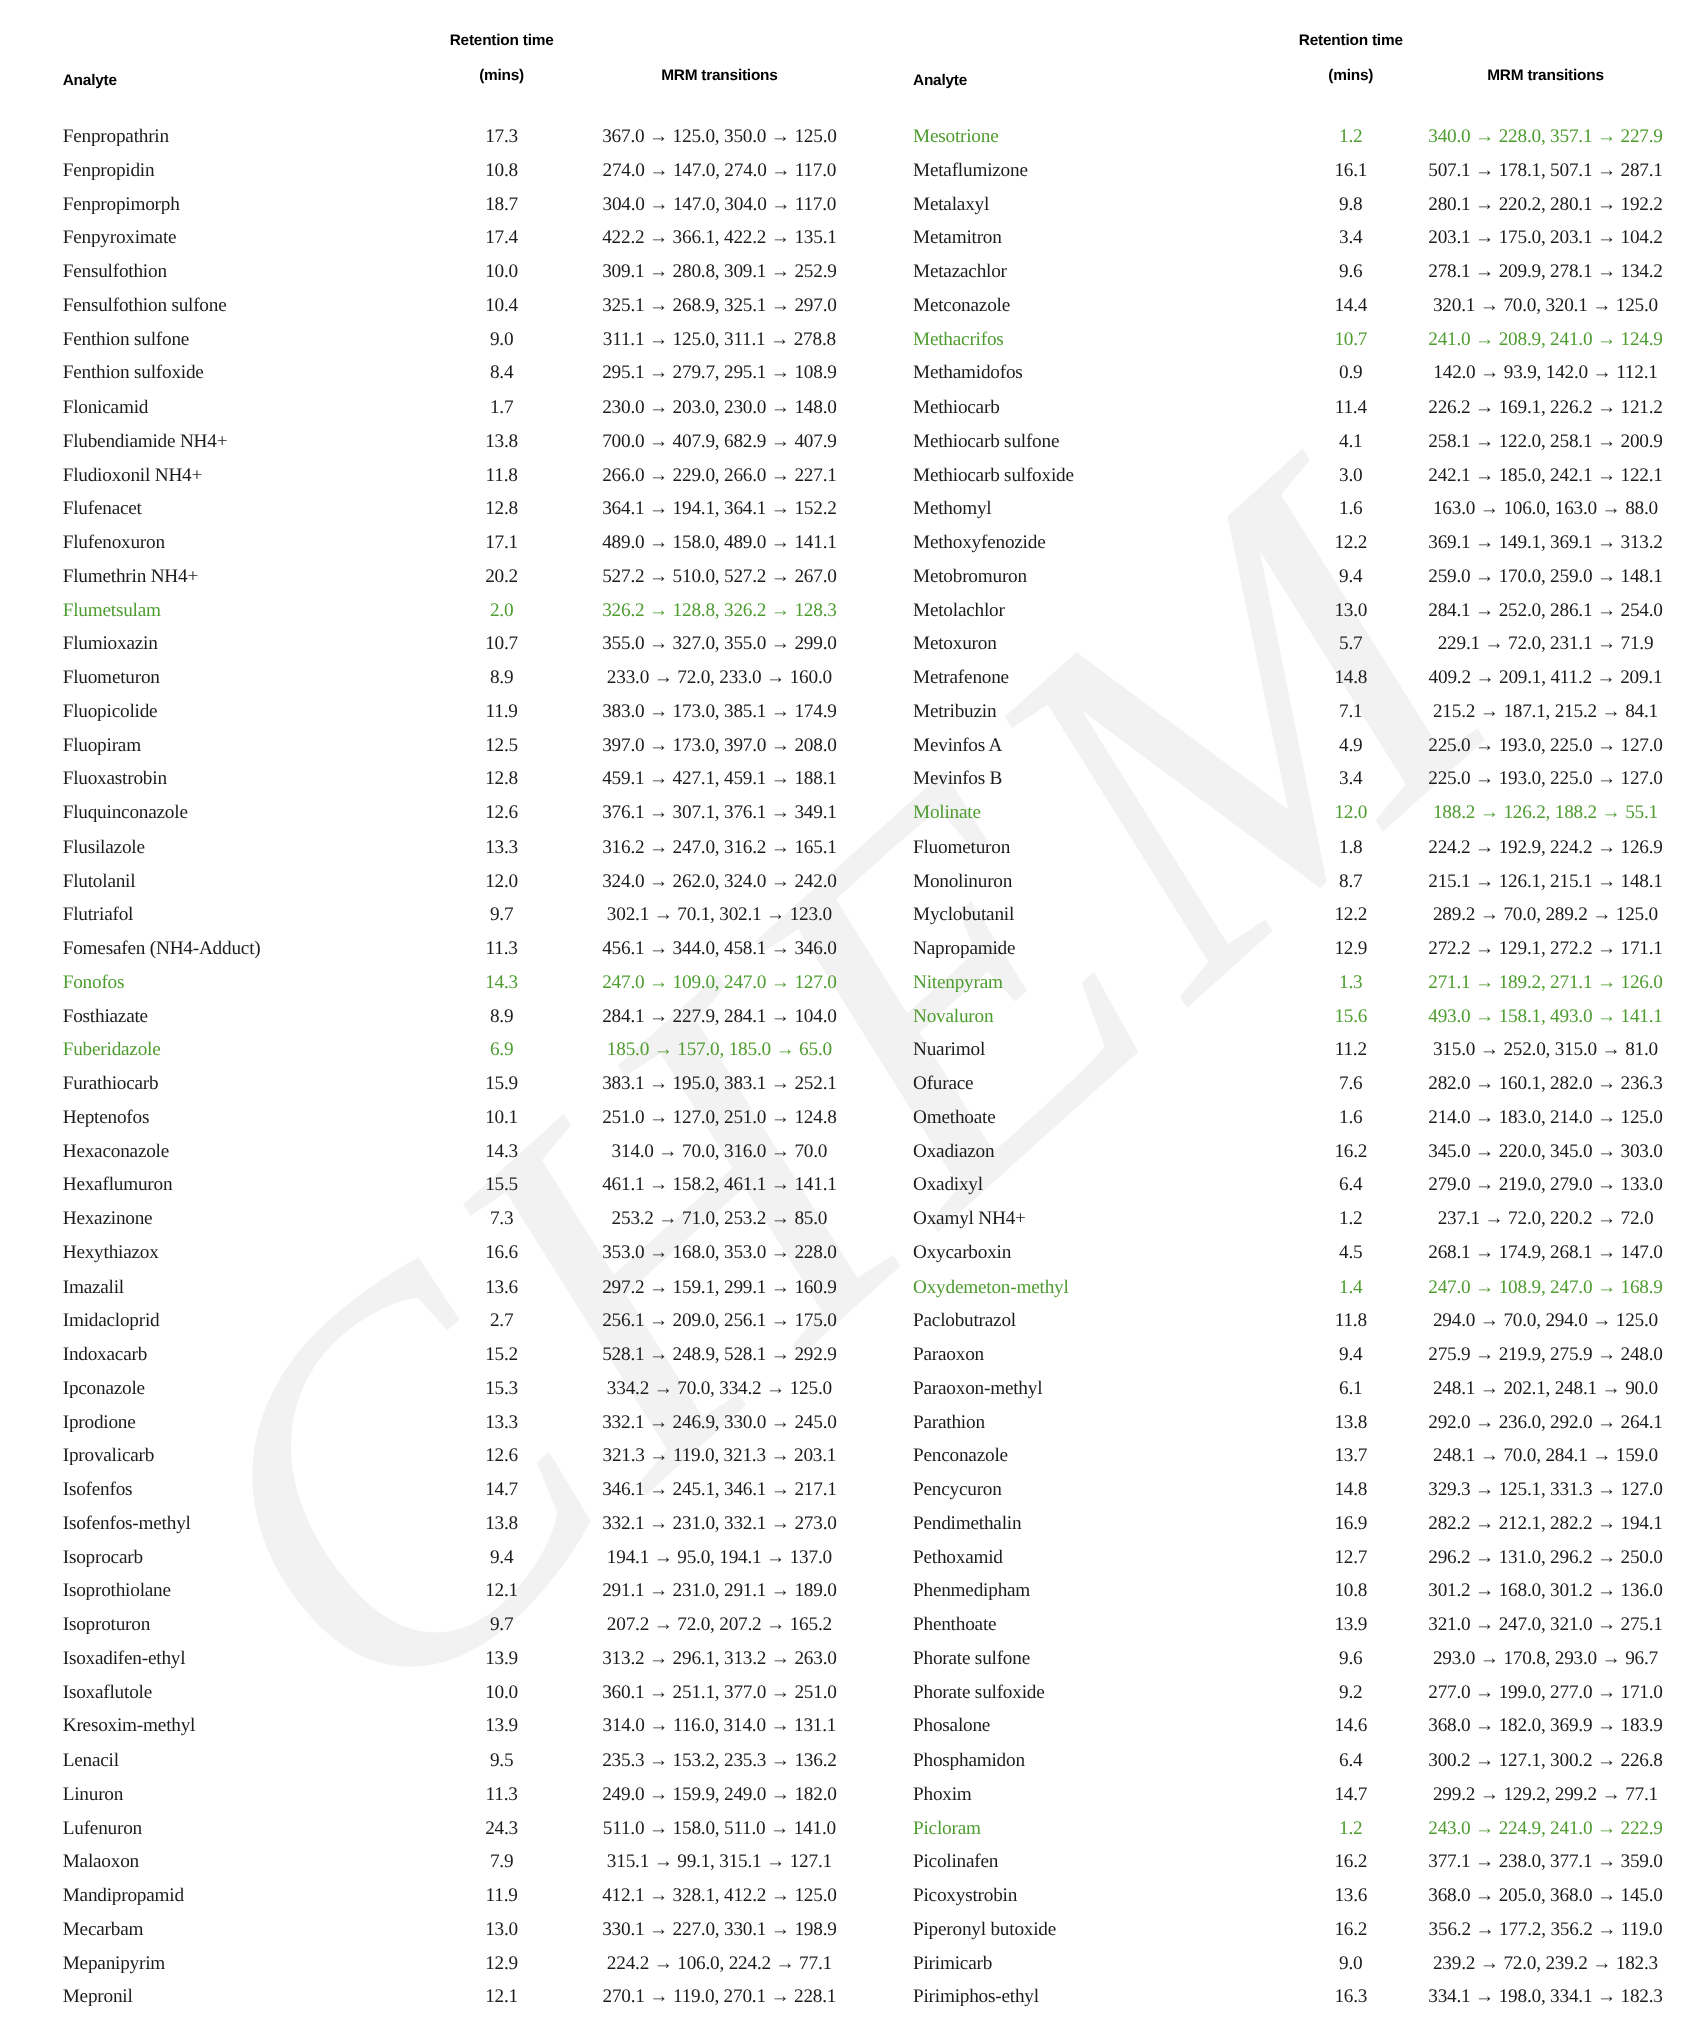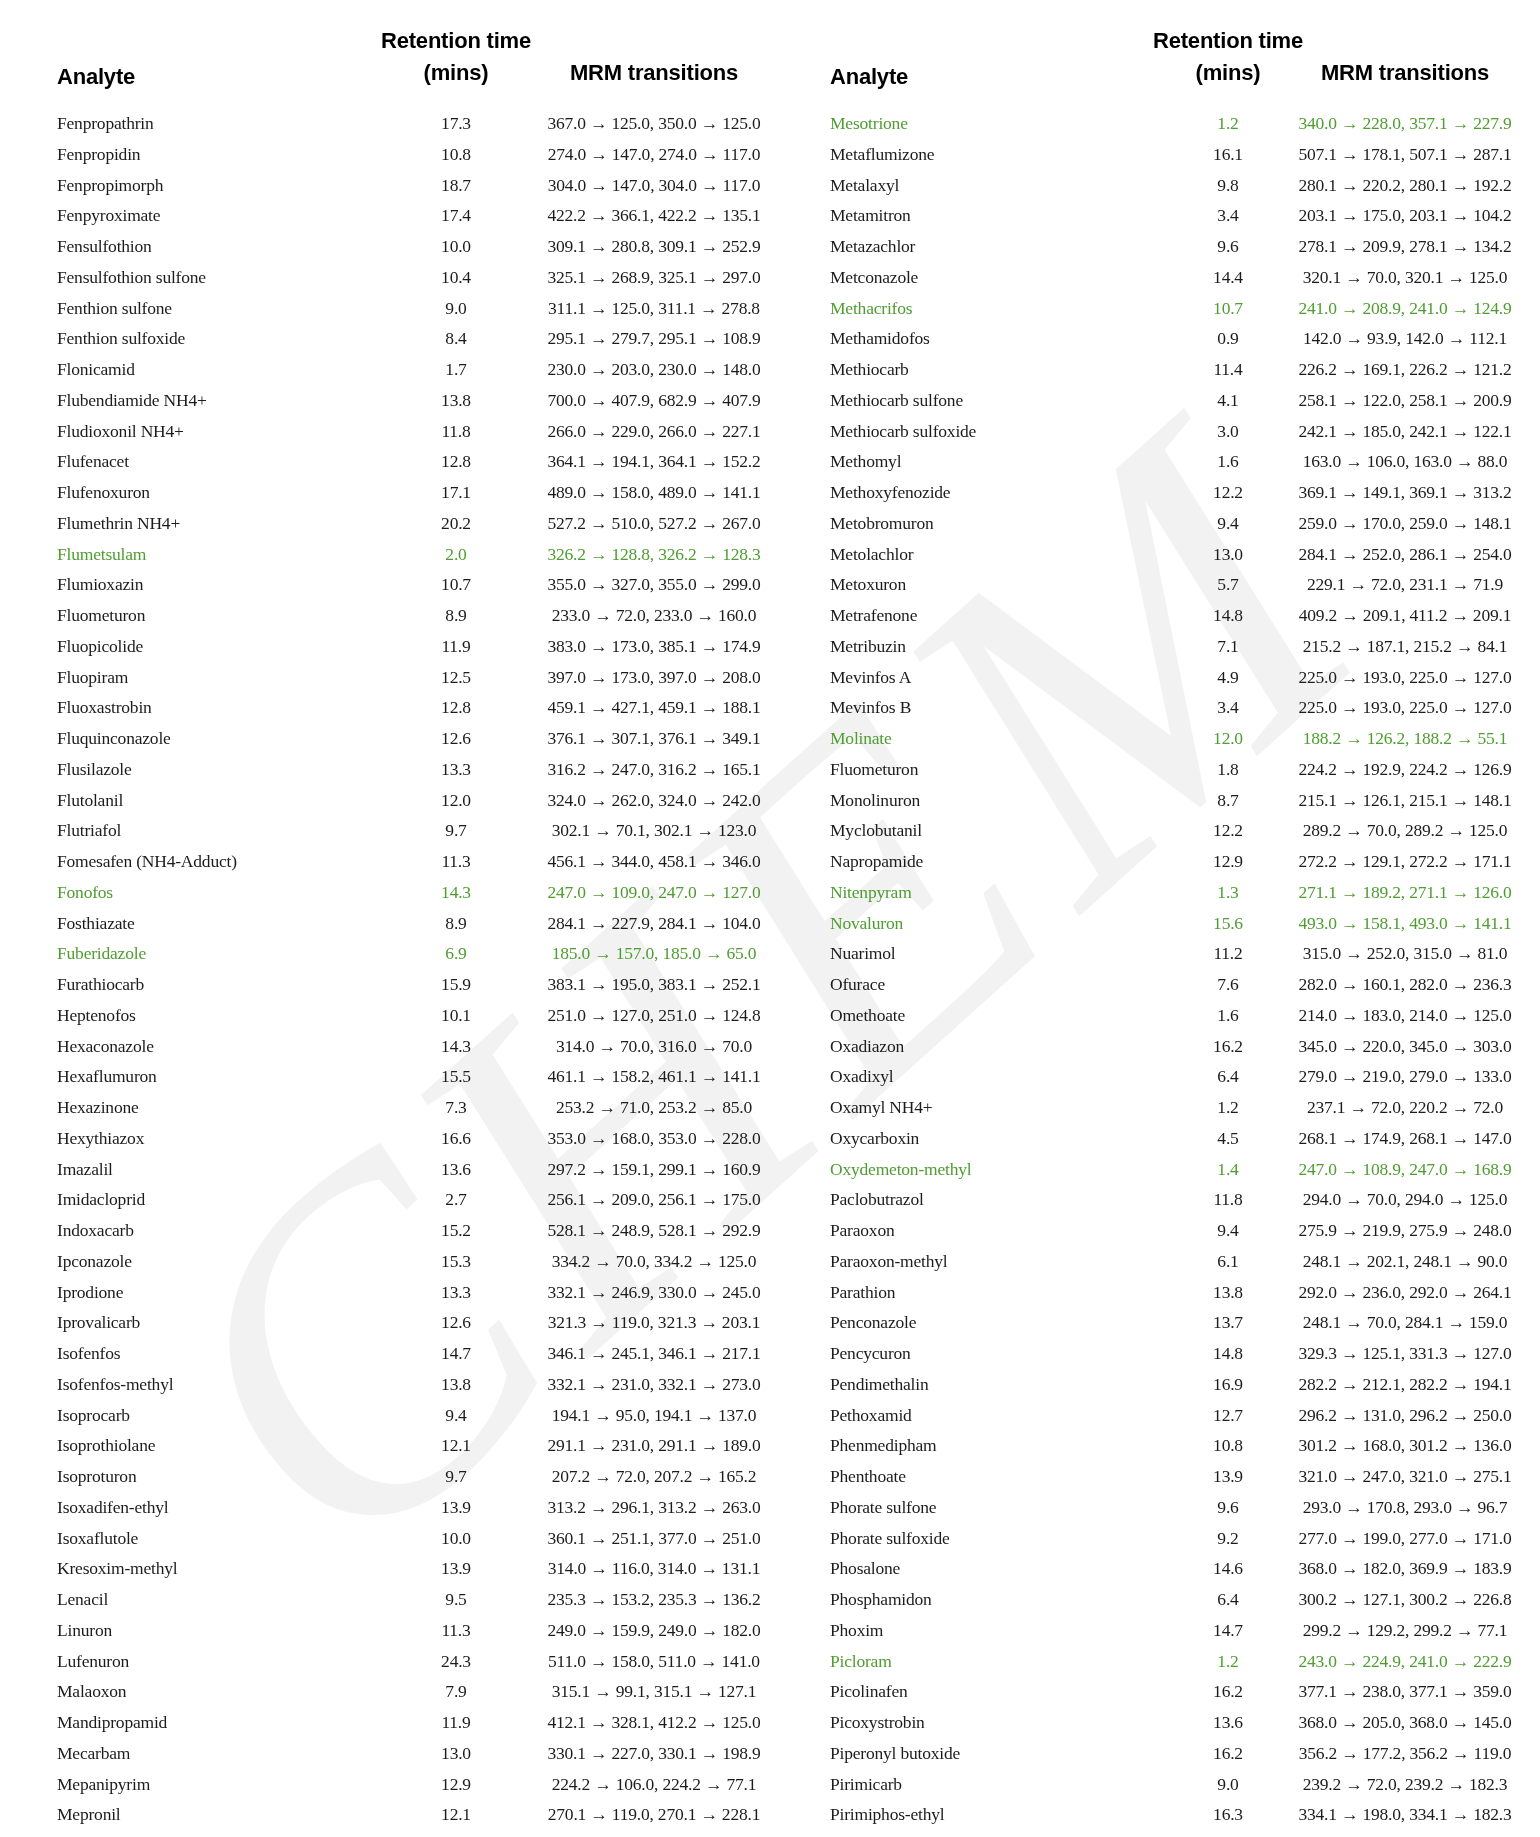--- a/index.html
+++ b/index.html
@@ -19,21 +19,21 @@
     letter-spacing:18px;
     color:rgba(0,0,0,0.05);
     white-space:nowrap;
     z-index:0;
     pointer-events:none;
   }
   .half{position:absolute;top:0;width:800px;height:1837px;z-index:1;}
   .half.left{left:0;}
   .half.right{left:770px;}
 
-  .hdr{position:absolute;font-weight:bold;font-size:22px;letter-spacing:-0.2px;color:#000;}
+  .hdr{position:absolute;font-weight:bold;font-size:14px;letter-spacing:-0.2px;color:#000;}
   .hdr-analyte{left:57px;top:64px;}
   .half.right .hdr-analyte{left:60px;}
   .hdr-rt1{left:336px;width:240px;top:28px;text-align:center;}
   .hdr-rt2{left:336px;width:240px;top:60px;text-align:center;}
   .half.right .hdr-rt1,.half.right .hdr-rt2{left:338px;}
   .hdr-mrm{left:504px;width:300px;top:60px;text-align:center;}
   .half.right .hdr-mrm{left:485px;}
 
   .rows{position:absolute;left:0;top:108px;width:800px;font-family:Liberation Serif, serif;}
   .row{position:relative;height:30.76px;line-height:30.76px;font-size:17.5px;letter-spacing:-0.2px;}

